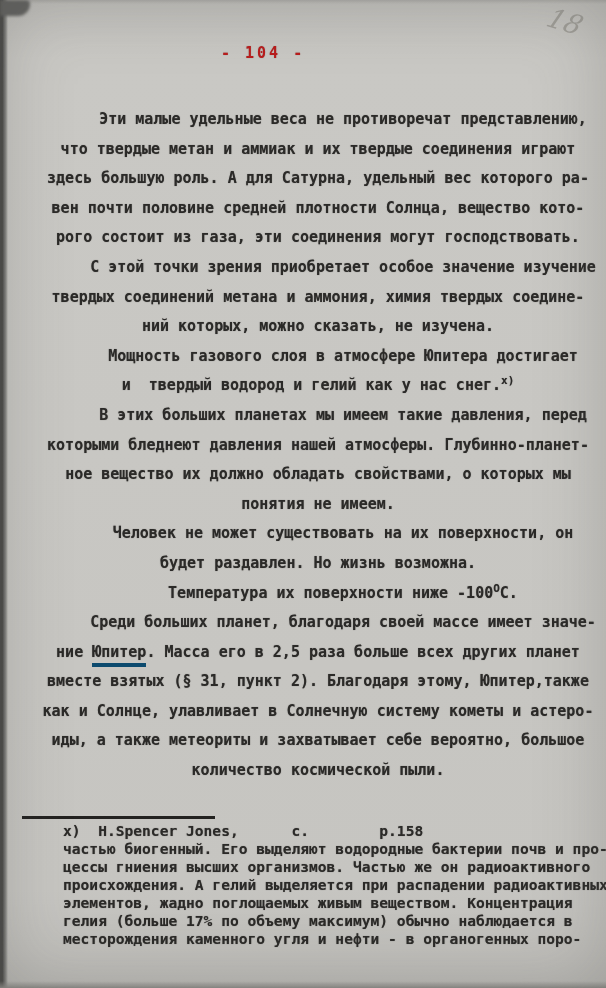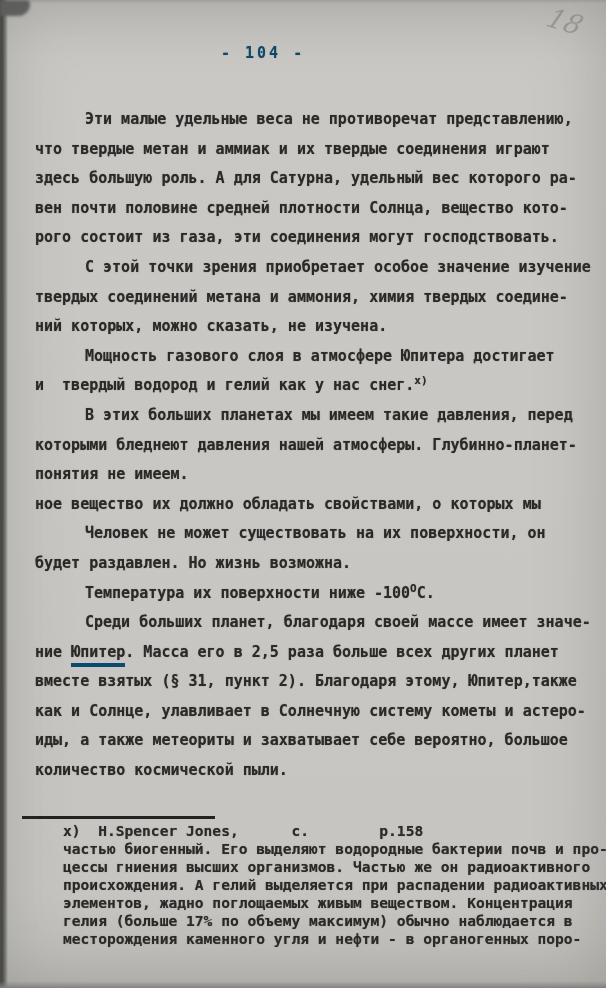--- a/index.html
+++ b/index.html
@@ -15,27 +15,28 @@
     background:linear-gradient(90deg,#4a4a48,#4a4a48 30%,#8d8d8a 75%,rgba(141,141,138,0));}
   .corner-blob{position:absolute;left:0;top:0;width:30px;height:16px;background:#626260;
     border-radius:0 4px 12px 2px;filter:blur(1.5px);}
   .edge-top{position:absolute;top:0;left:0;right:0;height:4px;
     background:linear-gradient(180deg,#aeada9,rgba(174,173,169,0));}
   .edge-bottom{position:absolute;bottom:0;left:0;right:0;height:7px;
     background:linear-gradient(0deg,#8d8c88,rgba(141,140,136,0));}
   .handwritten{position:absolute;left:548px;top:6px;color:#97958f;
     font-family:"DejaVu Serif","Liberation Serif",serif;font-style:italic;
     font-size:27px;transform:rotate(16deg) skewX(-8deg);opacity:.8;}
-  .page-number{position:absolute;left:221px;top:44px;color:#0c4a6e;
+  .page-number{position:absolute;left:221px;top:44px;color:#b91c1c;
     font-size:15px;font-weight:700;letter-spacing:3px;white-space:pre;
     text-shadow:0 0 1px rgba(83,81,77,.5);}
   .text-block{
     position:absolute;left:35px;top:105px;width:566px;
     font-size:15px;font-weight:700;color:#2b2a28;
     text-shadow:0 0 1px rgba(43,42,40,.55);
+    text-align:center;
   }
   .ln{white-space:pre;height:29.6px;line-height:29.6px;}
   .indent{padding-left:50px;}
   sup{font-size:11px;line-height:0;vertical-align:6px;}
   .u{border-bottom:4px solid #0c4a6e;padding-bottom:2px;}
   .footnote-sep{position:absolute;left:22px;top:816px;width:193px;height:3px;background:#232220;}
   .footnote{
     position:absolute;left:30px;top:822px;width:570px;
     font-size:14.6px;font-weight:700;color:#2b2a28;
     text-shadow:0 0 1px rgba(43,42,40,.5);
@@ -65,22 +66,22 @@
 
     <div class="ln indent">С этой точки зрения приобретает особое значение изучение</div>
     <div class="ln">твердых соединений метана и аммония, химия твердых соедине-</div>
     <div class="ln">ний которых, можно сказать, не изучена.</div>
 
     <div class="ln indent">Мощность газового слоя в атмосфере Юпитера достигает</div>
     <div class="ln"><span>и  твердый водород и гелий как у нас снег.</span><sup>х)</sup></div>
 
     <div class="ln indent">В этих больших планетах мы имеем такие давления, перед</div>
     <div class="ln">которыми бледнеют давления нашей атмосферы. Глубинно-планет-</div>
+    <div class="ln">ное вещество их должно обладать свойствами, о которых мы</div>
     <div class="ln">понятия не имеем.</div>
-    <div class="ln">ное вещество их должно обладать свойствами, о которых мы</div>
 
     <div class="ln indent">Человек не может существовать на их поверхности, он</div>
     <div class="ln">будет раздавлен. Но жизнь возможна.</div>
 
     <div class="ln indent"><span>Температура их поверхности ниже -100</span><sup>О</sup><span>С.</span></div>
 
     <div class="ln indent">Среди больших планет, благодаря своей массе имеет значе-</div>
     <div class="ln"><span>ние </span><span class="u">Юпитер</span><span>. Масса его в 2,5 раза больше всех других планет</span></div>
     <div class="ln">вместе взятых (§ 31, пункт 2). Благодаря этому, Юпитер,также</div>
     <div class="ln">как и Солнце, улавливает в Солнечную систему кометы и астеро-</div>

